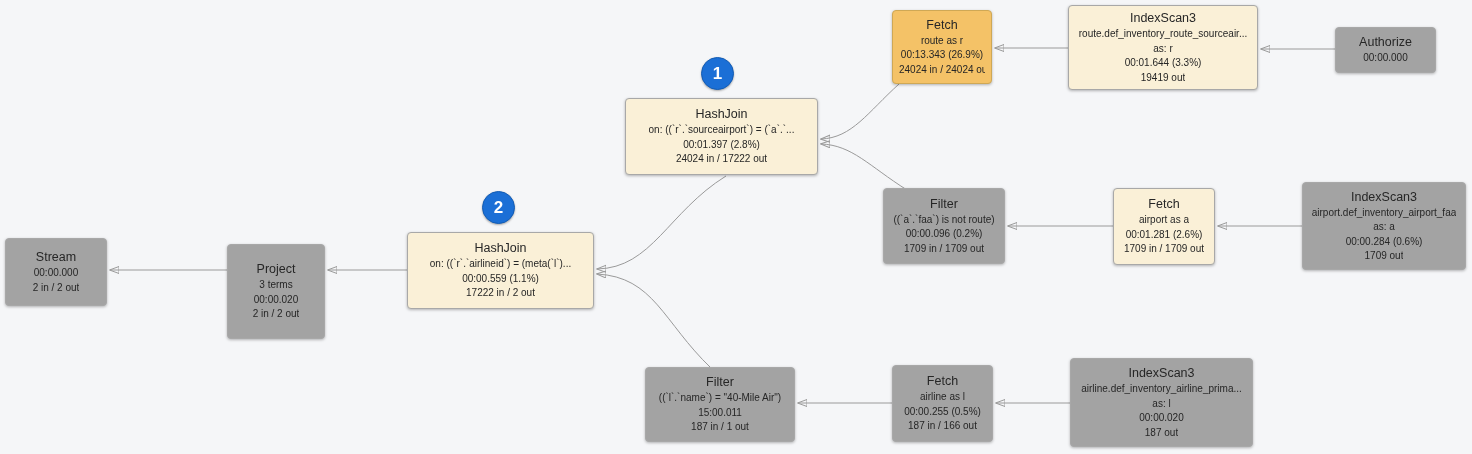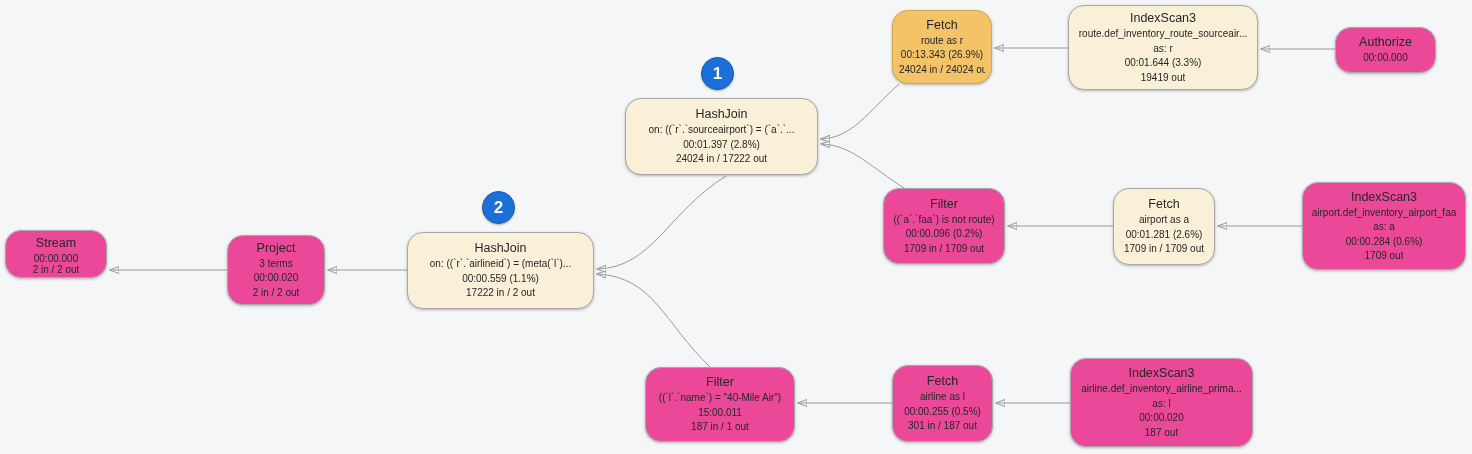--- a/index.html
+++ b/index.html
@@ -21,31 +21,31 @@
   }
   .edges path {
     fill: none;
     stroke: #9a9a9a;
     stroke-width: 1;
   }
   .node {
     position: absolute;
     box-sizing: border-box;
     border: 1px solid #a8a8a8;
-    border-radius: 16px;
+    border-radius: 4px;
     box-shadow: 0 1px 3px rgba(0,0,0,0.28);
     display: flex;
     flex-direction: column;
     justify-content: center;
     align-items: center;
     text-align: center;
     padding: 4px 6px;
     color: #262626;
   }
-  .c-green  { background: #ec4899; }
+  .c-green  { background: #a3a3a3; }
   .c-cream  { background: #faf0d7; }
   .c-orange { background: #f4c267; border-color: #cfa855; }
   .node .t {
     font-size: 12.5px;
     line-height: 17px;
     white-space: nowrap;
   }
   .node .l {
     font-size: 10px;
     line-height: 14.5px;
@@ -62,22 +62,22 @@
     box-sizing: border-box;
     color: #ffffff;
     font-size: 17px;
     font-weight: bold;
     display: flex;
     align-items: center;
     justify-content: center;
     box-shadow: 0 1px 2px rgba(0,0,0,0.3);
   }
   
-  #n-stream            { left: 5px;    top: 230px; width: 102px; height: 48px; }
-  #n-project           { left: 227px;  top: 235px; width: 98px;  height: 70px; }
+  #n-stream            { left: 5px;    top: 238px; width: 102px; height: 68px; }
+  #n-project           { left: 227px;  top: 244px; width: 98px;  height: 95px; }
   #n-hashjoin2         { left: 407px;  top: 232px; width: 187px; height: 77px; }
   #n-hashjoin1         { left: 625px;  top: 98px;  width: 193px; height: 77px; }
   #n-fetch-route       { left: 892px;  top: 10px;  width: 100px; height: 74px; }
   #n-indexscan-route   { left: 1068px; top: 5px;   width: 190px; height: 85px; }
   #n-authorize         { left: 1335px; top: 27px;  width: 101px; height: 46px; }
   #n-filter-airport    { left: 883px;  top: 188px; width: 122px; height: 76px; }
   #n-fetch-airport     { left: 1113px; top: 188px; width: 102px; height: 77px; }
   #n-indexscan-airport { left: 1302px; top: 182px; width: 164px; height: 88px; }
   #n-filter-airline    { left: 645px;  top: 367px; width: 150px; height: 75px; }
   #n-fetch-airline     { left: 892px;  top: 365px; width: 101px; height: 77px; }
@@ -183,21 +183,21 @@
     <div class="t">Filter</div>
     <div class="l">((`l`.`name`) = "40-Mile Air")</div>
     <div class="l">15:00.011</div>
     <div class="l">187 in / 1 out</div>
   </div>
 
   <div class="node c-green" id="n-fetch-airline">
     <div class="t">Fetch</div>
     <div class="l">airline as l</div>
     <div class="l">00:00.255 (0.5%)</div>
-    <div class="l">301 in / 187 out</div>
+    <div class="l">187 in / 166 out</div>
   </div>
 
   <div class="node c-green" id="n-indexscan-airline">
     <div class="t">IndexScan3</div>
     <div class="l">airline.def_inventory_airline_prima...</div>
     <div class="l">as: l</div>
     <div class="l">00:00.020</div>
     <div class="l">187 out</div>
   </div>
 

